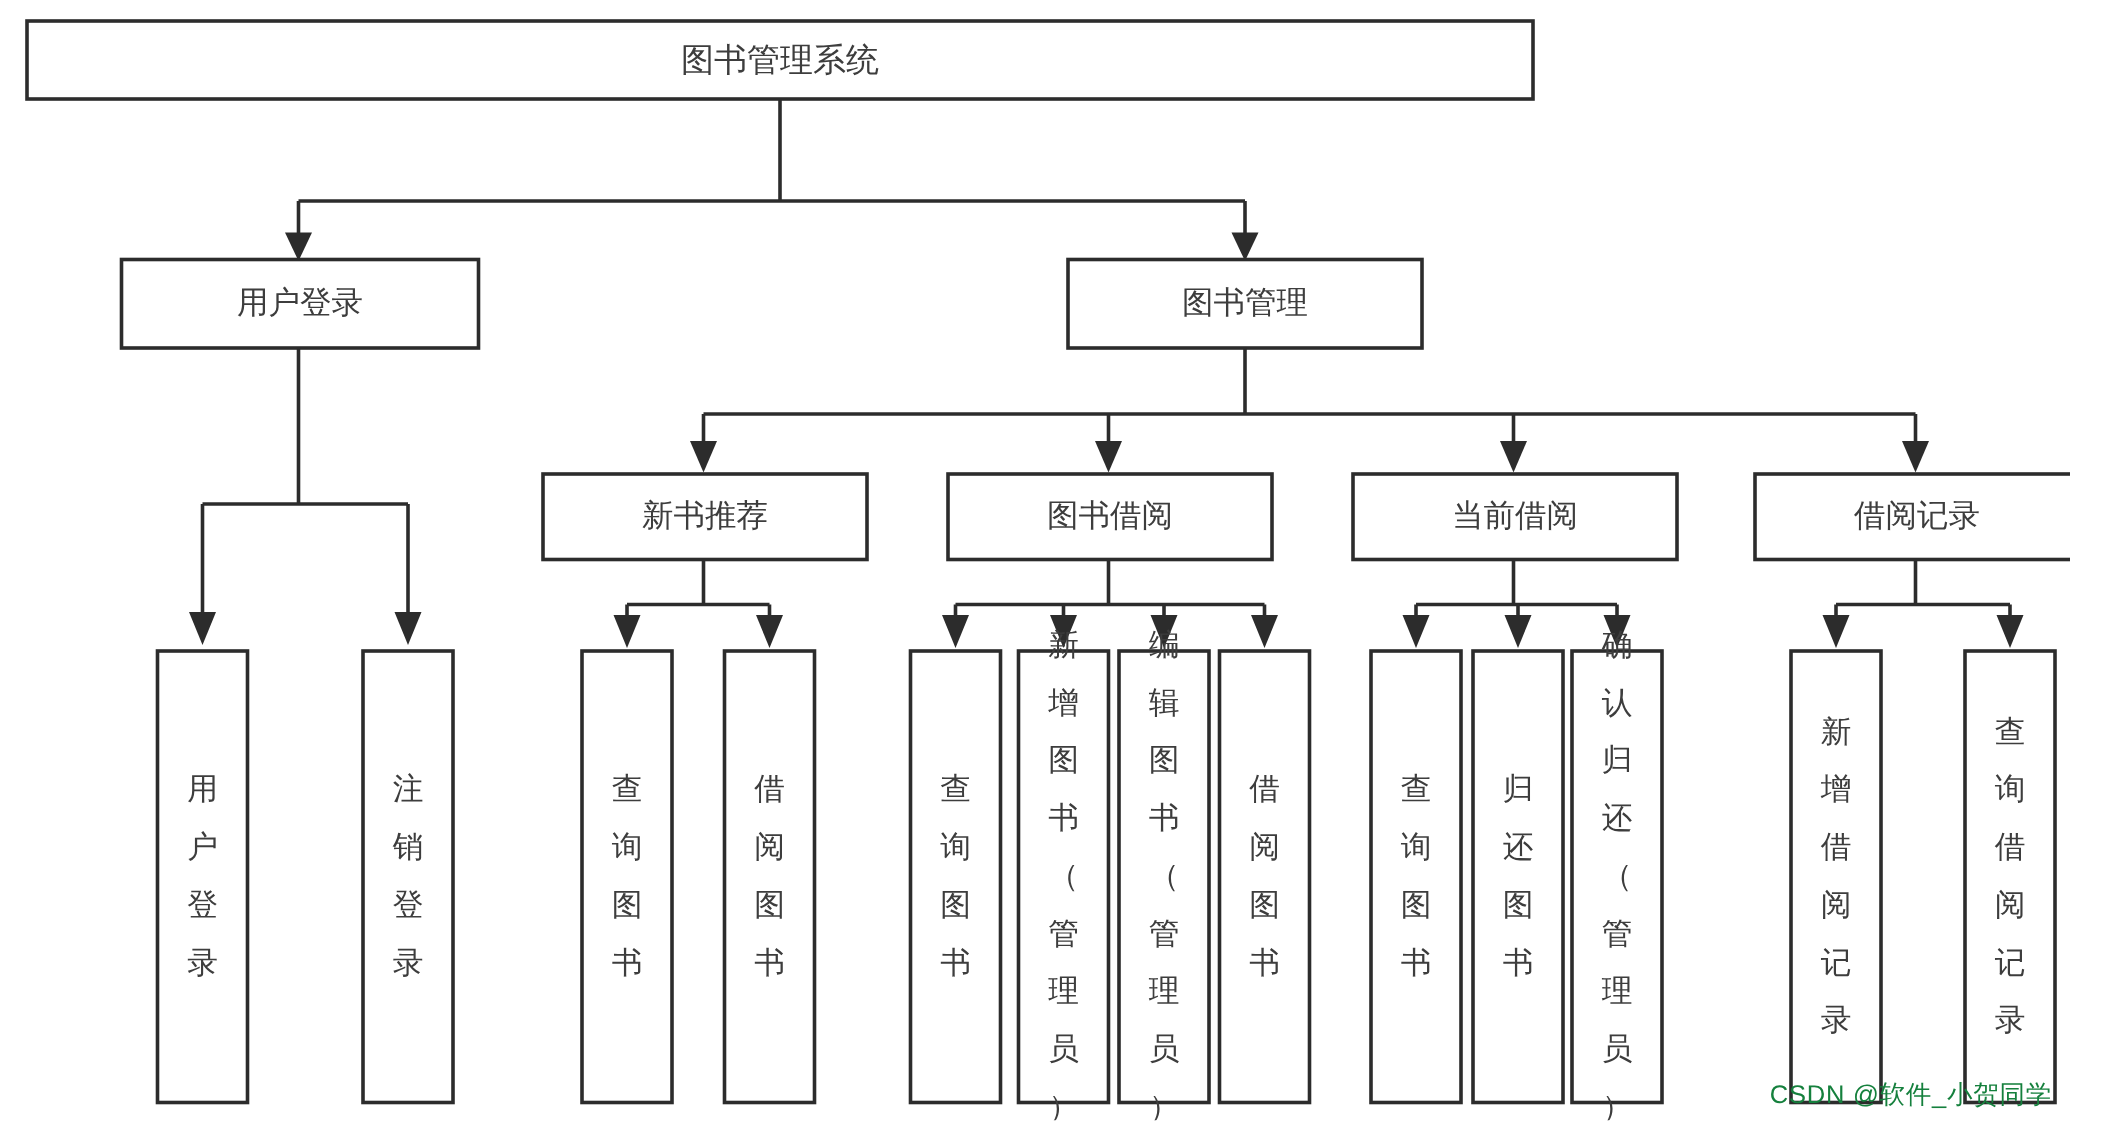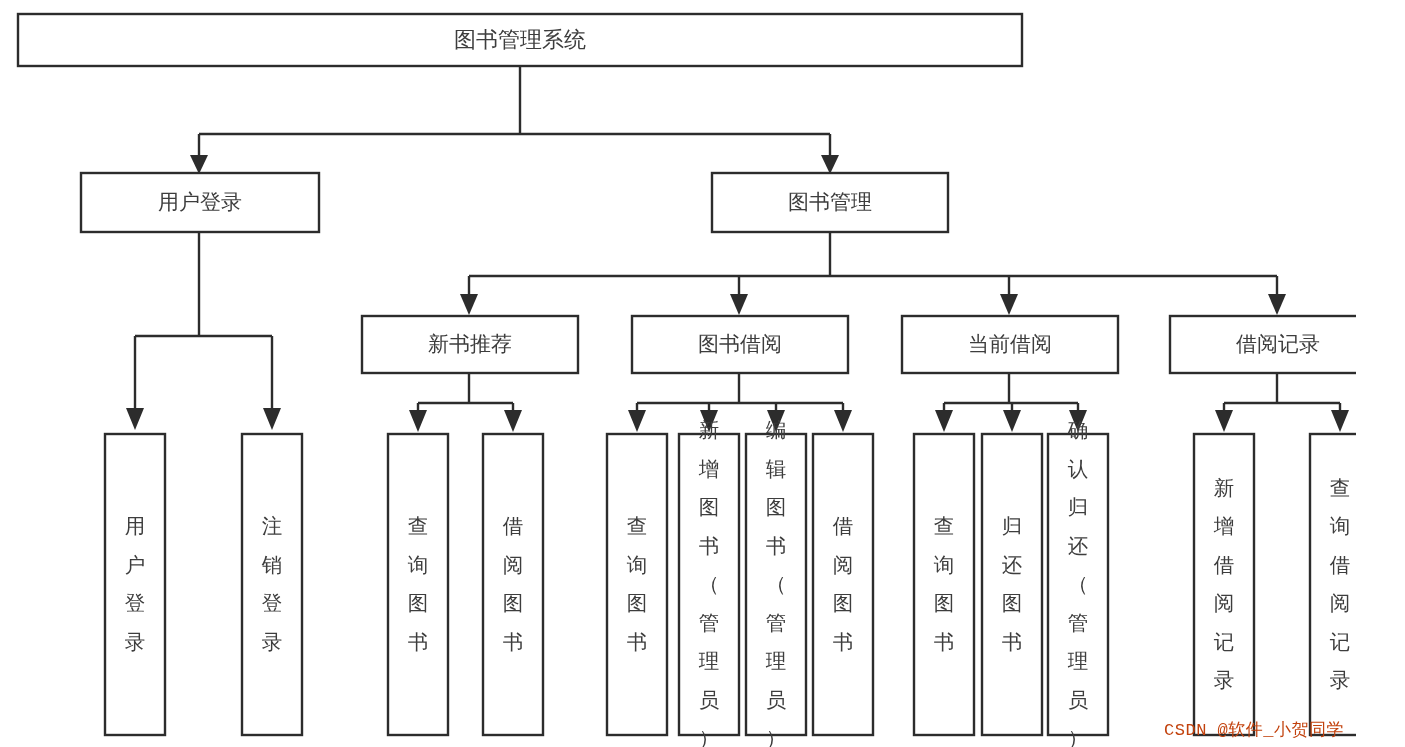--- a/index.html
+++ b/index.html
@@ -10,20 +10,21 @@
   }
   body {
     font-family: "DejaVu Sans", "Liberation Sans", sans-serif;
   }
   #diagram-root {
     position: relative;
     width: 1356px;
     height: 747px;
     background: #ffffff;
     overflow: hidden;
+    padding-left: 24px;
   }
   svg.diagram-canvas {
     position: absolute;
     left: 0;
     top: 0;
     width: 1405px;
     height: 747px;
     display: block;
   }
   .node-box {
@@ -54,23 +55,23 @@
   .vert-label {
     fill: #3d3d3d;
     font-family: "DejaVu Sans", "Liberation Sans", sans-serif;
     font-size: 20.5px;
     text-anchor: middle;
   }
   .watermark {
     position: absolute;
     right: 12px;
     bottom: 6px;
-    font-family: Liberation Mono, monospace;
+    font-family: Liberation Sans, sans-serif;
     font-size: 17px;
-    color: #c2410c;
+    color: #15803d;
     letter-spacing: 0.5px;
     white-space: nowrap;
     user-select: none;
   }
 </style>
 </head>
 <body>
 
 <div id="diagram-root">
 

